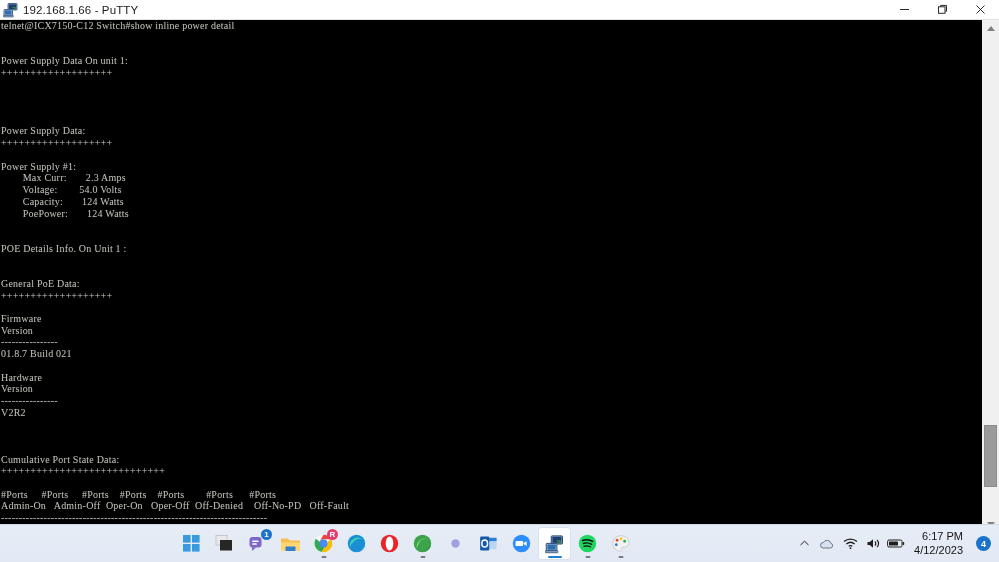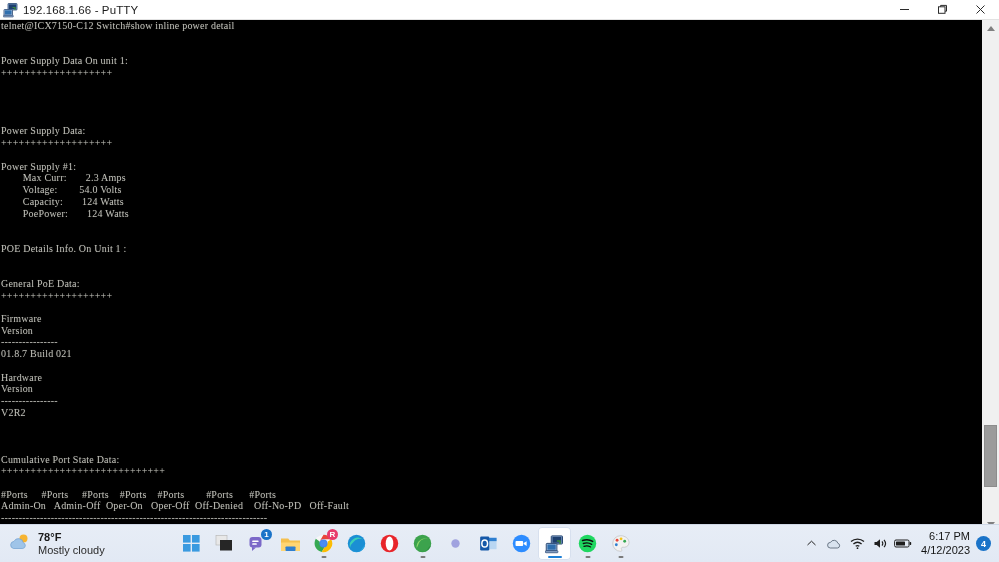--- a/index.html
+++ b/index.html
@@ -241,21 +241,21 @@
   .tray-icon {
     width: 22px; height: 30px;
     display: flex;
     align-items: center;
     justify-content: center;
     color: #1f1f1f;
   }
   #clock {
     text-align: right;
     line-height: 1.2;
-    margin: 0 5px 0 6px;
+    margin: 0 12px 0 6px;
     color: #141414;
   }
   #clock-time, #clock-date { font-size: 11px; }
   #notif-badge {
     width: 15px; height: 15px;
     border-radius: 8px;
     background: #1a73c8;
     color: #fff;
     font-size: 9px;
     display: flex;
@@ -316,32 +316,20 @@
       </div>
       <div class="sb-btn">
         <span class="sb-arrow down"></span>
       </div>
     </div>
   </div>
 </div>
 
 <div id="taskbar">
 
-  <div id="weather">
-    <span>
-      <svg width="24" height="20" viewBox="0 0 24 20">
-        <circle cx="15.5" cy="6.5" r="4" fill="#f6b432"></circle>
-        <path d="M5.5 16.5 a3.6 3.6 0 0 1 0.4 -7.1 a5 5 0 0 1 9.4 1.3 a3 3 0 0 1 -0.5 5.8 z" fill="#9fc4e8" stroke="#6f9fd0" stroke-width="0.7"></path>
-      </svg>
-    </span>
-    <span id="weather-text">
-      <div id="weather-temp">78°F</div>
-      <div id="weather-desc">Mostly cloudy</div>
-    </span>
-  </div>
 
   <div id="taskbar-center">
 
     <div class="tb-icon">
       <svg width="17" height="17" viewBox="0 0 17 17">
         <rect x="0" y="0" width="7.6" height="7.6" fill="#3a9ae0"></rect>
         <rect x="9" y="0" width="7.6" height="7.6" fill="#3a9ae0"></rect>
         <rect x="0" y="9" width="7.6" height="7.6" fill="#3a9ae0"></rect>
         <rect x="9" y="9" width="7.6" height="7.6" fill="#3a9ae0"></rect>
       </svg>

